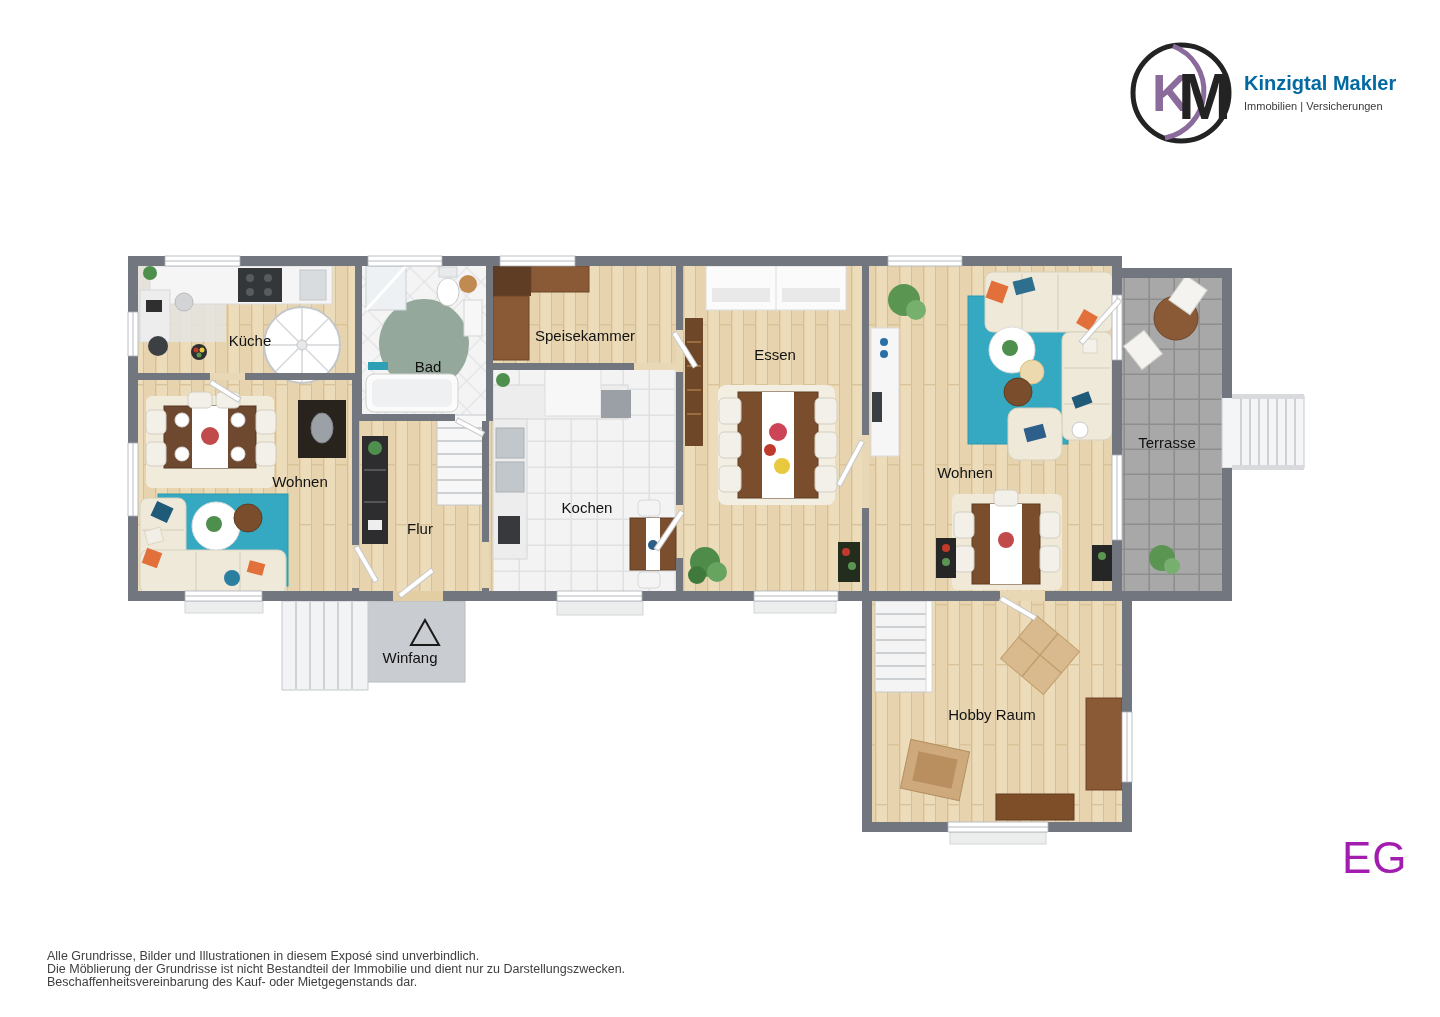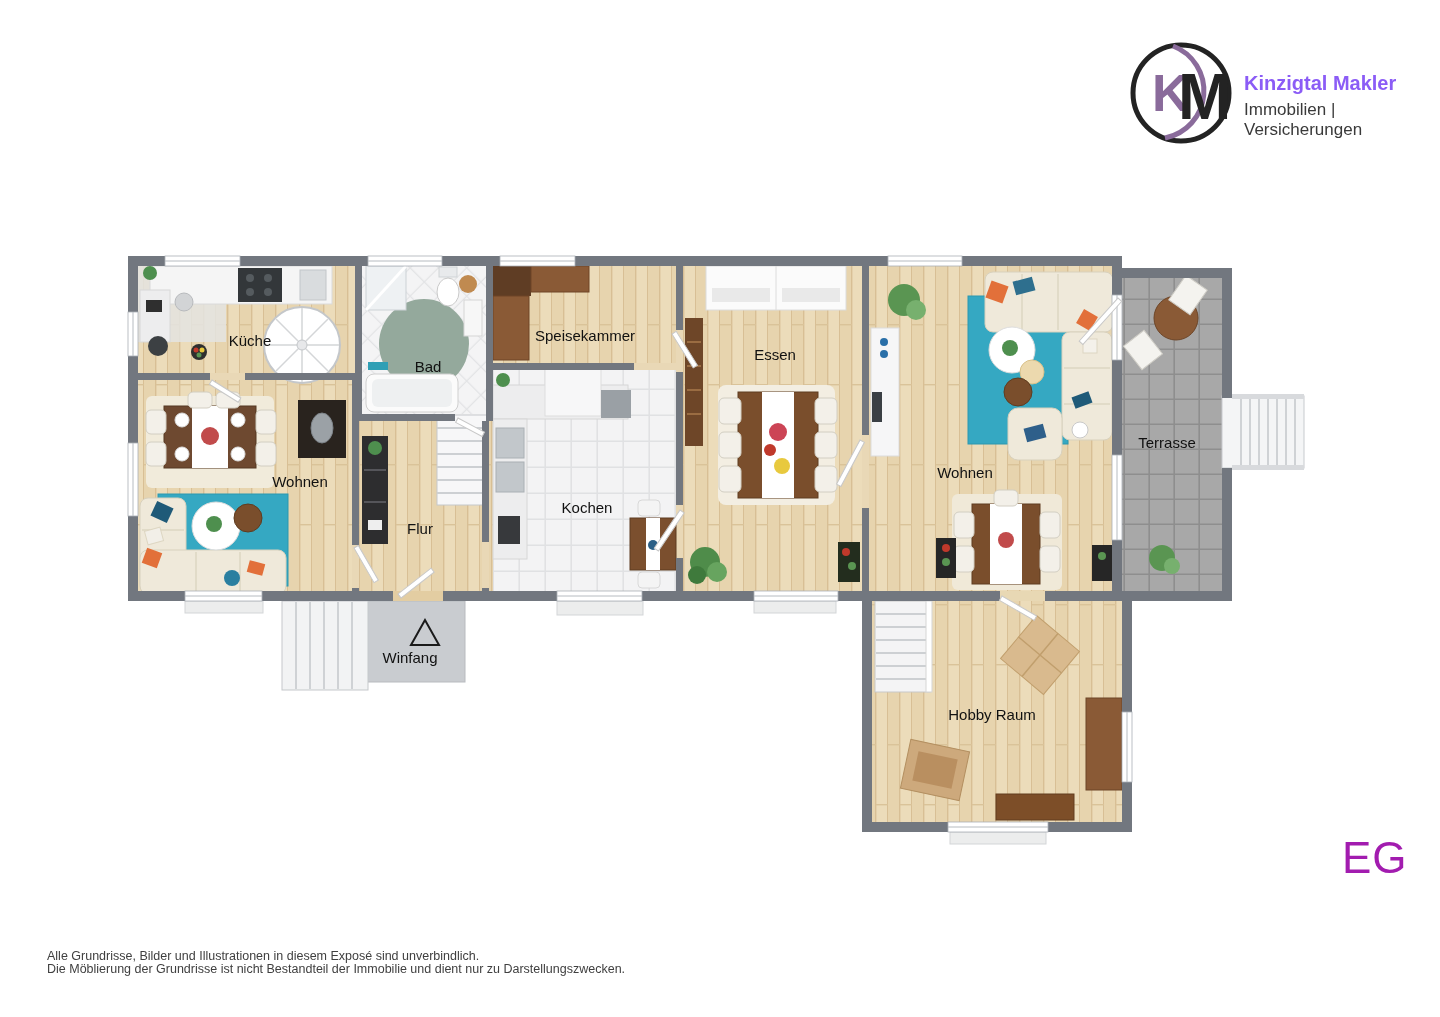--- a/index.html
+++ b/index.html
@@ -8,22 +8,22 @@
   .brand{position:absolute;left:1126px;top:40px;width:300px;height:110px;}
   .brand svg{display:block;}
   .floor-label{position:absolute;left:1342px;top:833px;font-size:44px;font-weight:400;
         color:#a21caf;letter-spacing:1px;}
   .disclaimer{position:absolute;left:47px;top:950px;font-size:12.5px;line-height:13px;
         color:#404040;}
   .disclaimer div{white-space:nowrap;}
   svg text.room{font-family:"Liberation Sans",sans-serif;font-size:15px;fill:#111111;}
   svg text.logo-k{font-family:"Liberation Sans",sans-serif;font-weight:bold;}
   svg text.logo-m{font-family:"Liberation Sans",sans-serif;font-weight:bold;}
-  .company-name{position:absolute;left:1244px;top:72px;font-size:20px;font-weight:bold;color:#8b5cf6;}
-  .company-tagline{position:absolute;left:1244px;top:100px;font-size:17px;color:#3a3a3a;}
+  .company-name{position:absolute;left:1244px;top:72px;font-size:20px;font-weight:bold;color:#0369a1;}
+  .company-tagline{position:absolute;left:1244px;top:100px;font-size:11px;color:#3a3a3a;}
 </style>
 </head>
 <body>
 
 <div class="page">
 
   <div class="brand">
     <svg width="300" height="110" viewBox="0 0 300 110">
       <circle cx="55" cy="53" r="48" fill="none" stroke="#232323" stroke-width="5"></circle>
       <path d="M 39 98 A 48 48 0 0 0 47 6" fill="none" stroke="#8a6b9b" stroke-width="5"></path>
@@ -441,15 +441,16 @@
           <rect width="5" height="58"></rect>
         </g>
     </g>
   </svg>
 
   <div class="floor-label">EG</div>
 
   <div class="disclaimer">
     <div>Alle Grundrisse, Bilder und Illustrationen in diesem Exposé sind unverbindlich.</div>
     <div>Die Möblierung der Grundrisse ist nicht Bestandteil der Immobilie und dient nur zu Darstellungszwecken.</div>
+    <div>Beschaffenheitsvereinbarung des Kauf- oder Mietgegenstands dar.</div>
   </div>
 
 </div>
 
 </body></html>

